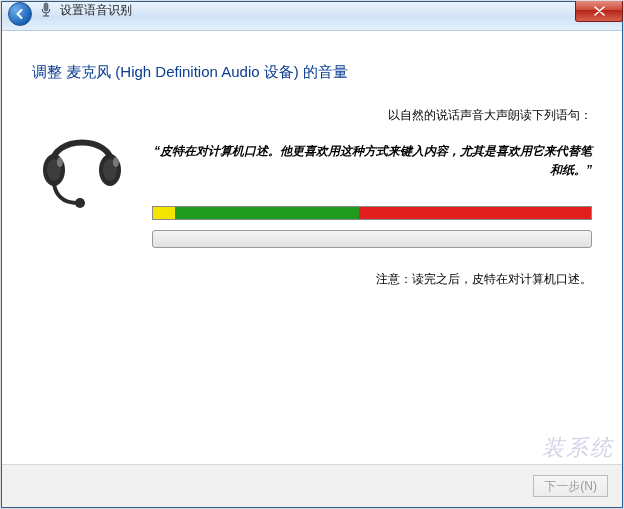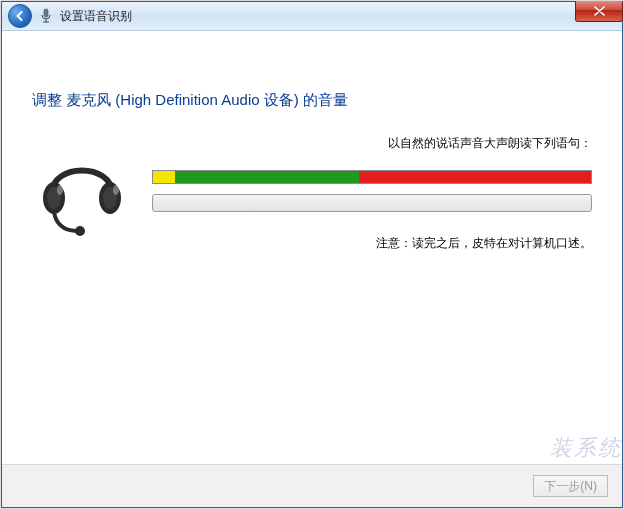--- a/index.html
+++ b/index.html
@@ -22,21 +22,20 @@
     box-shadow: 0 0 4px rgba(0,0,0,.2);
     display: flex;
     flex-direction: column;
   }
   
   .titlebar {
     height: 28px;
     background: linear-gradient(#e9f2fb, #d6e6f8 45%, #cfe1f5 46%, #e3effb);
     border-bottom: 1px solid #b6c9de;
     display: flex;
-    align-items: center;
     padding: 0 6px;
     position: relative;
   }
   .back-btn {
     width: 22px;
     height: 22px;
     border-radius: 50%;
     background: radial-gradient(circle at 30% 30%, #6eaef0, #1c63b6 70%);
     border: 1px solid #1c4f8f;
     display: flex;
@@ -69,21 +68,20 @@
     background: linear-gradient(#e38b81, #cc4c3b 45%, #b32414 46%, #d9604e);
     display: flex;
     align-items: center;
     justify-content: center;
   }
   .close-area svg { display:block; }
   
   .content {
     flex: 1;
     padding: 32px 30px 10px 30px;
-    margin-top: 28px;
   }
   .heading {
     color: #0b3d91;
     font-size: 15px;
     margin: 0 0 24px 0;
     font-weight: 400;
   }
   .body-row {
     display: flex;
   }
@@ -156,21 +154,21 @@
     justify-content: center;
     padding: 0 10px;
   }
   .btn[disabled] {
     color: #9a9a9a;
     border-color: #bcbcbc;
     background: linear-gradient(#f6f6f6,#ececec);
   }
   .watermark {
     position: absolute;
-    right: 0;
+    right: 8px;
     bottom: 44px;
     color: rgba(0,0,120,.18);
     font-size: 22px;
     letter-spacing: 2px;
     pointer-events: none;
     font-style: italic;
   }
 </style>
 </head>
 <body>
@@ -212,20 +210,21 @@
           <ellipse cx="78" cy="60" rx="7" ry="11" fill="#3d3d3d"></ellipse>
           <path d="M22 74 Q25 92 44 93" fill="none" stroke="#2b2b2b" stroke-width="4" stroke-linecap="round"></path>
           <circle cx="48" cy="93" r="5" fill="#2b2b2b"></circle>
           <ellipse cx="28" cy="52" rx="3" ry="5" fill="#ffffff" opacity="0.35"></ellipse>
           <ellipse cx="84" cy="52" rx="3" ry="5" fill="#ffffff" opacity="0.35"></ellipse>
         </svg>
       </div>
 
       <div class="text-col">
         <p class="instr">以自然的说话声音大声朗读下列语句：</p>
+        <p class="quote">“皮特在对计算机口述。他更喜欢用这种方式来键入内容，尤其是喜欢用它来代替笔和纸。”</p>
 
         <div class="meter">
           <div class="seg-y" style="width:5%"></div>
           <div class="seg-g" style="width:42%"></div>
           <div class="seg-r" style="width:53%"></div>
         </div>
 
         <div class="progress-shell"></div>
 
         <p class="note">注意：读完之后，皮特在对计算机口述。</p>

